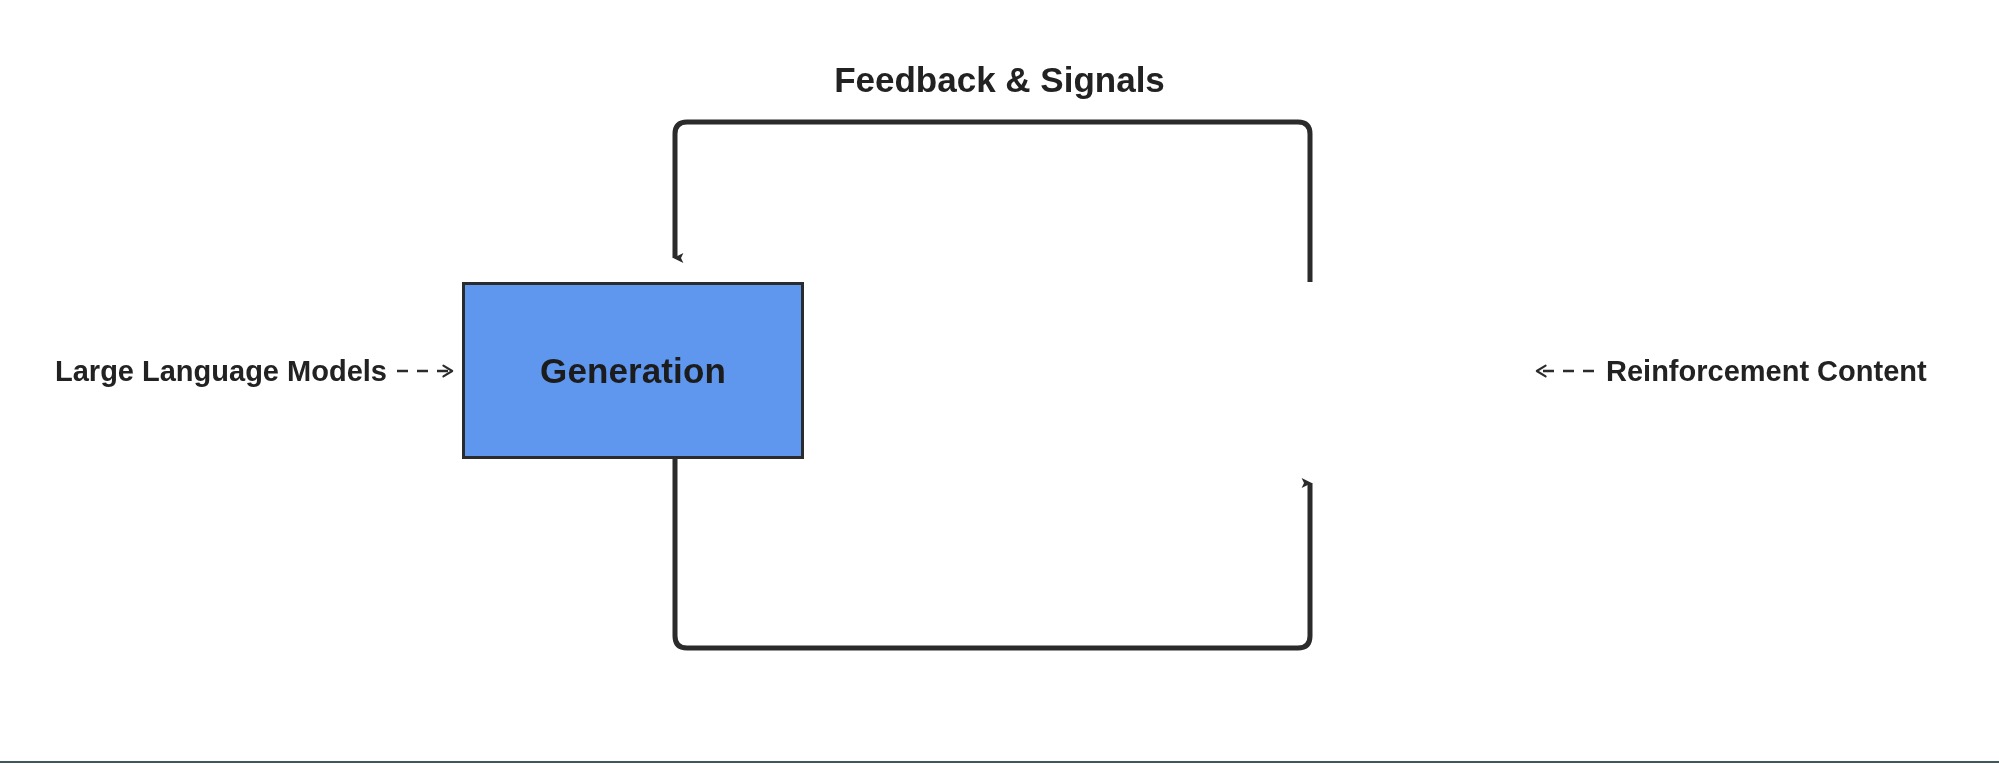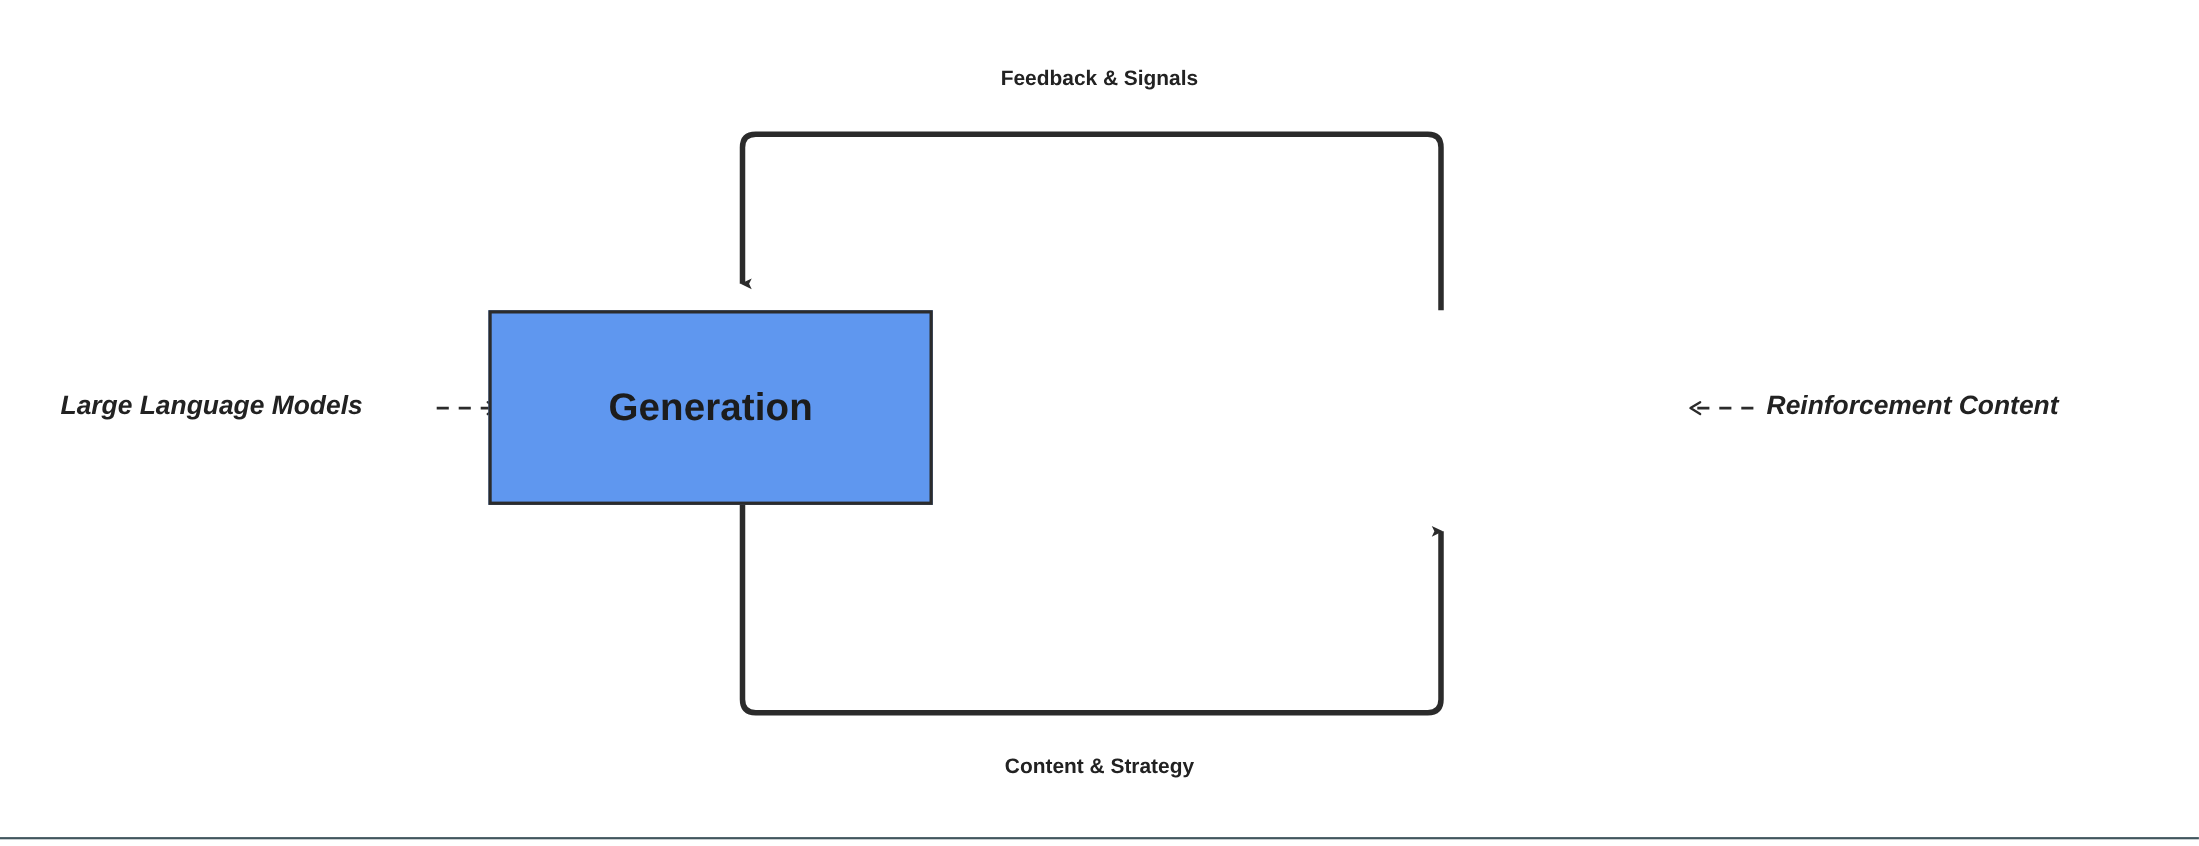--- a/index.html
+++ b/index.html
@@ -43,38 +43,38 @@
   }
   .node-label {
     font-size: 35px;
     font-weight: bold;
     color: #1c1c1c;
     letter-spacing: 0.1px;
     line-height: 1;
   }
 
   #node-generation {
-    left: 444px;
+    left: 462px;
     top: 282px;
-    width: 404px;
+    width: 342px;
     height: 177px;
     background: #5f97ef;
   }
   #node-decisioning {
     left: 1098px;
     top: 282px;
     width: 423px;
     height: 177px;
     background: #41da99;
   }
 
   
   .edge-label {
     position: absolute;
-    font-size: 19px;
+    font-size: 35px;
     font-weight: bold;
     color: #222222;
     white-space: nowrap;
     line-height: 1;
   }
   #label-feedback {
     left: 0;
     top: 62px;
     width: 1999px;
     text-align: center;
@@ -82,27 +82,26 @@
   #label-content {
     left: 0;
     top: 688px;
     width: 1999px;
     text-align: center;
   }
 
   
   .side-label {
     position: absolute;
-    font-size: 24px;
+    font-size: 29px;
     font-weight: bold;
     color: #222222;
     white-space: nowrap;
     line-height: 1;
     top: 357px;
-    font-style: italic;
   }
   #label-llm {
     left: 55px;
   }
   #label-rl {
     left: 1606px;
   }
 
   
   #bottom-rule {
@@ -141,21 +140,20 @@
     <path d="M 1594 371 L 1537 371" fill="none" stroke="#2b2b2b" stroke-width="2.6" stroke-dasharray="11 9" stroke-linecap="butt" marker-end="url(#arrow-open)"></path>
   </svg>
 
   <div id="node-generation" class="node">
     <span class="node-label">Generation</span>
   </div>
 
 
   <div id="label-feedback" class="edge-label">Feedback &amp; Signals</div>
 
-  <div id="label-content" class="edge-label">Content &amp; Strategy</div>
 
   <div id="label-llm" class="side-label">Large Language Models</div>
 
   <div id="label-rl" class="side-label">Reinforcement Content</div>
 
   <div id="bottom-rule"></div>
 
 </div>
 
 </body></html>

